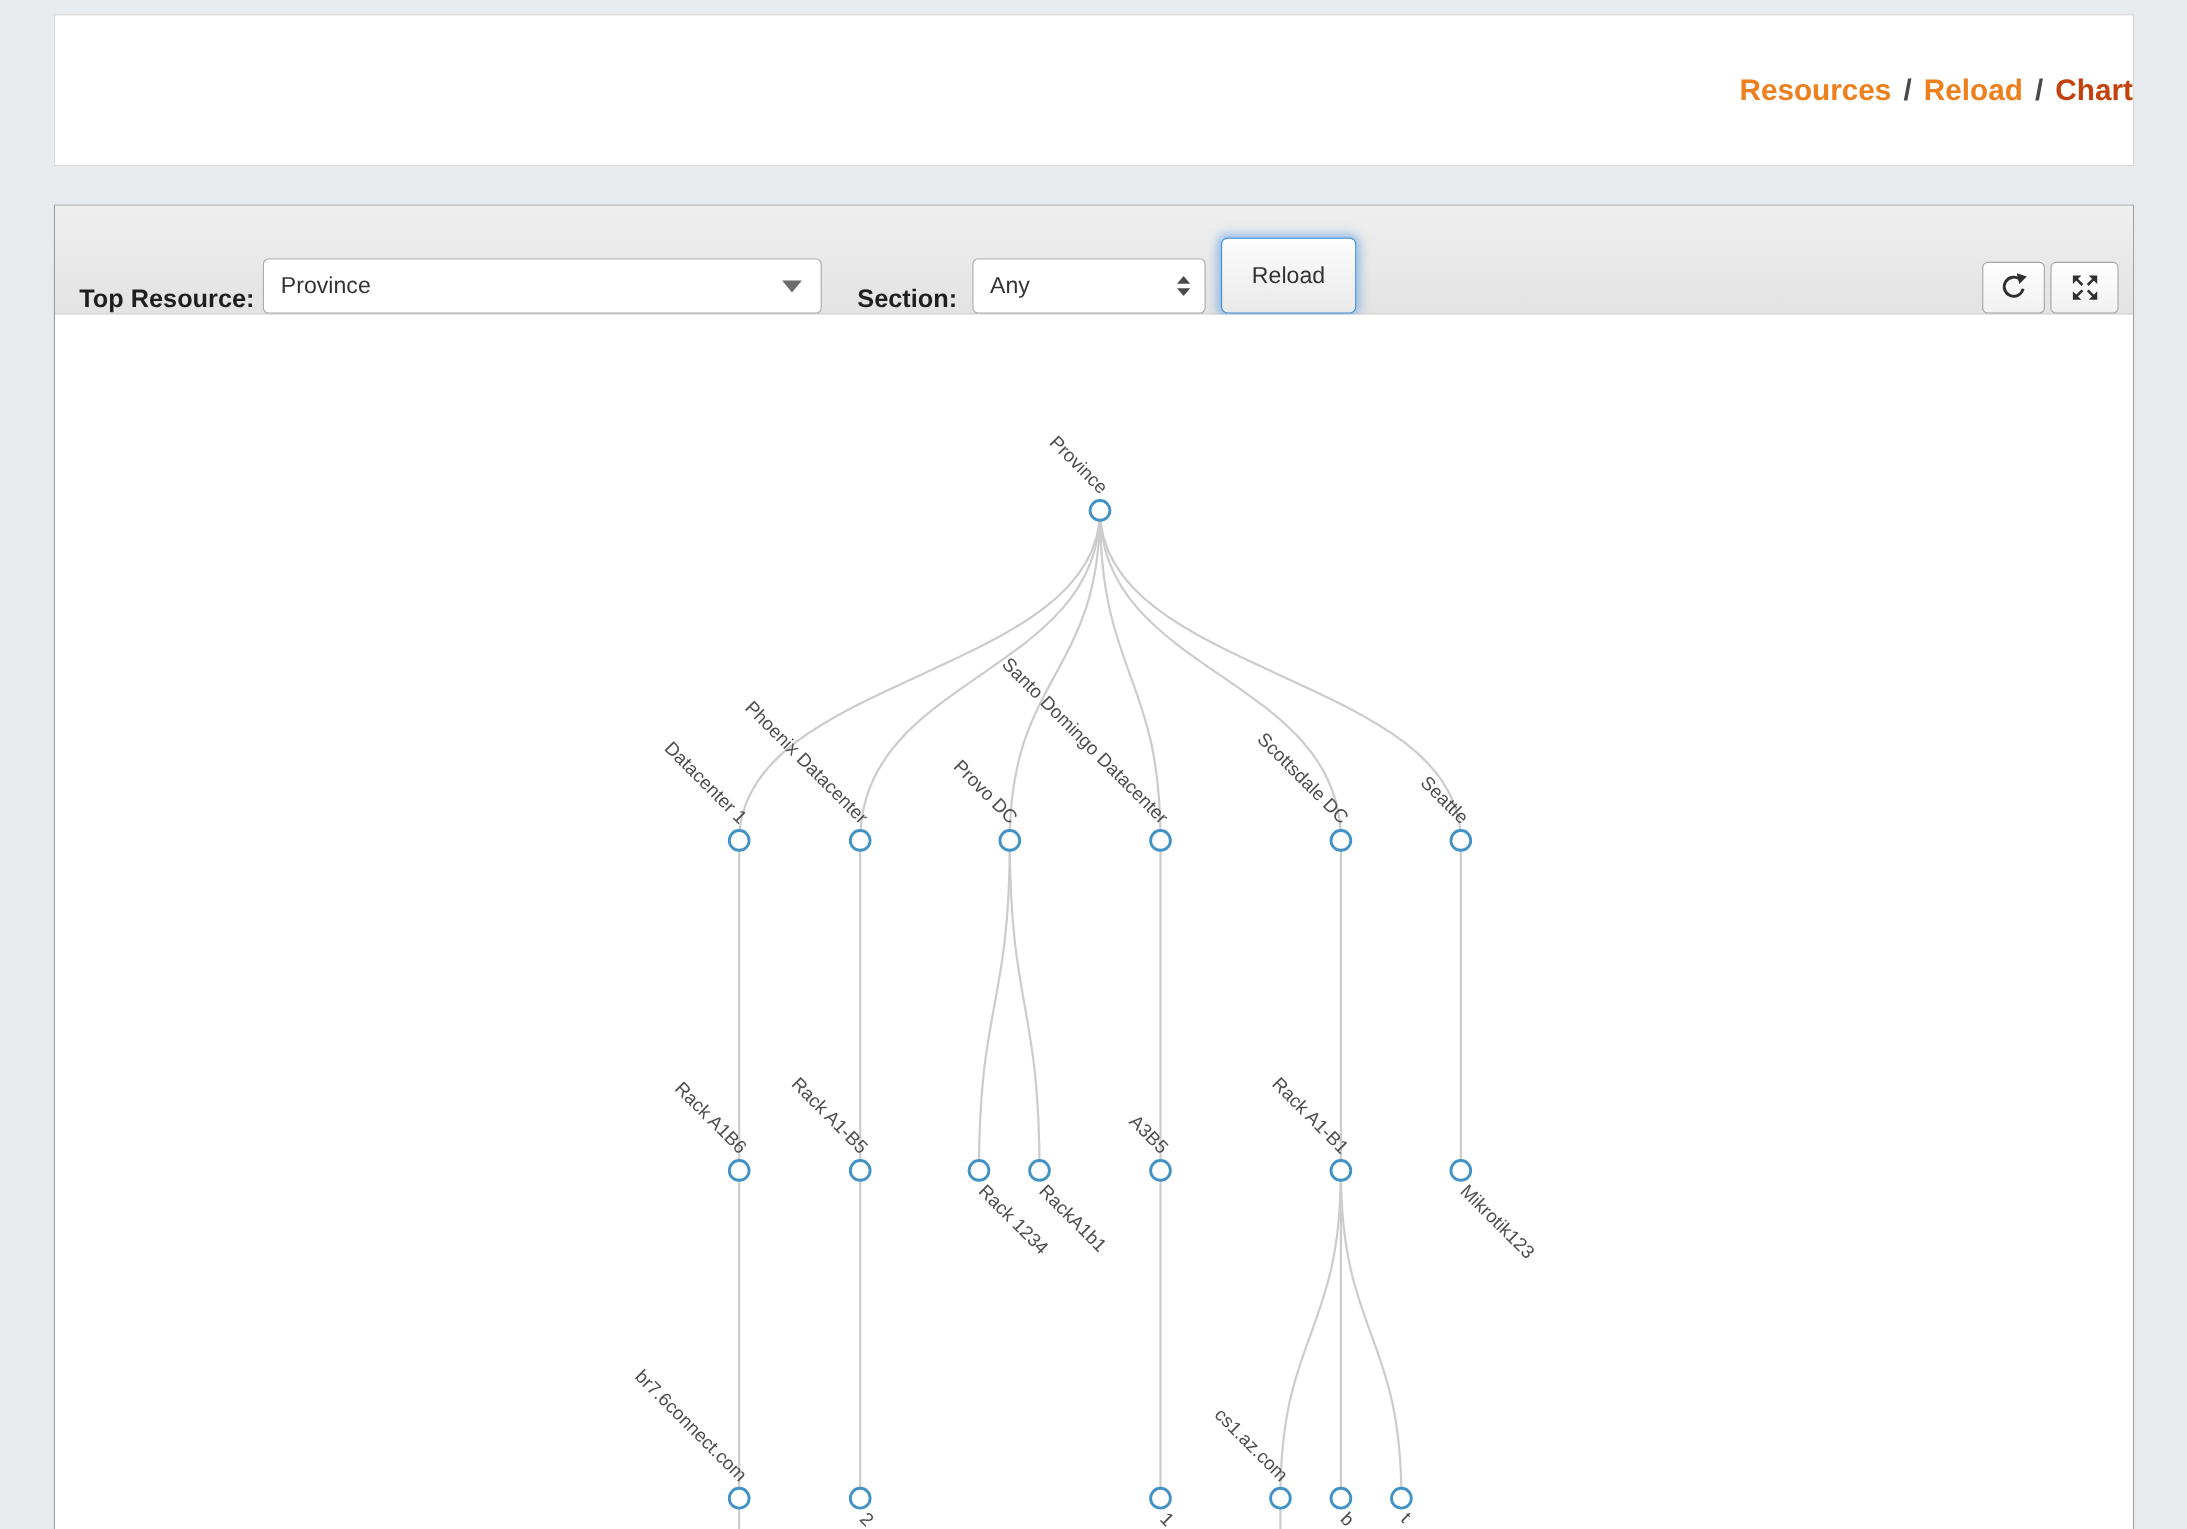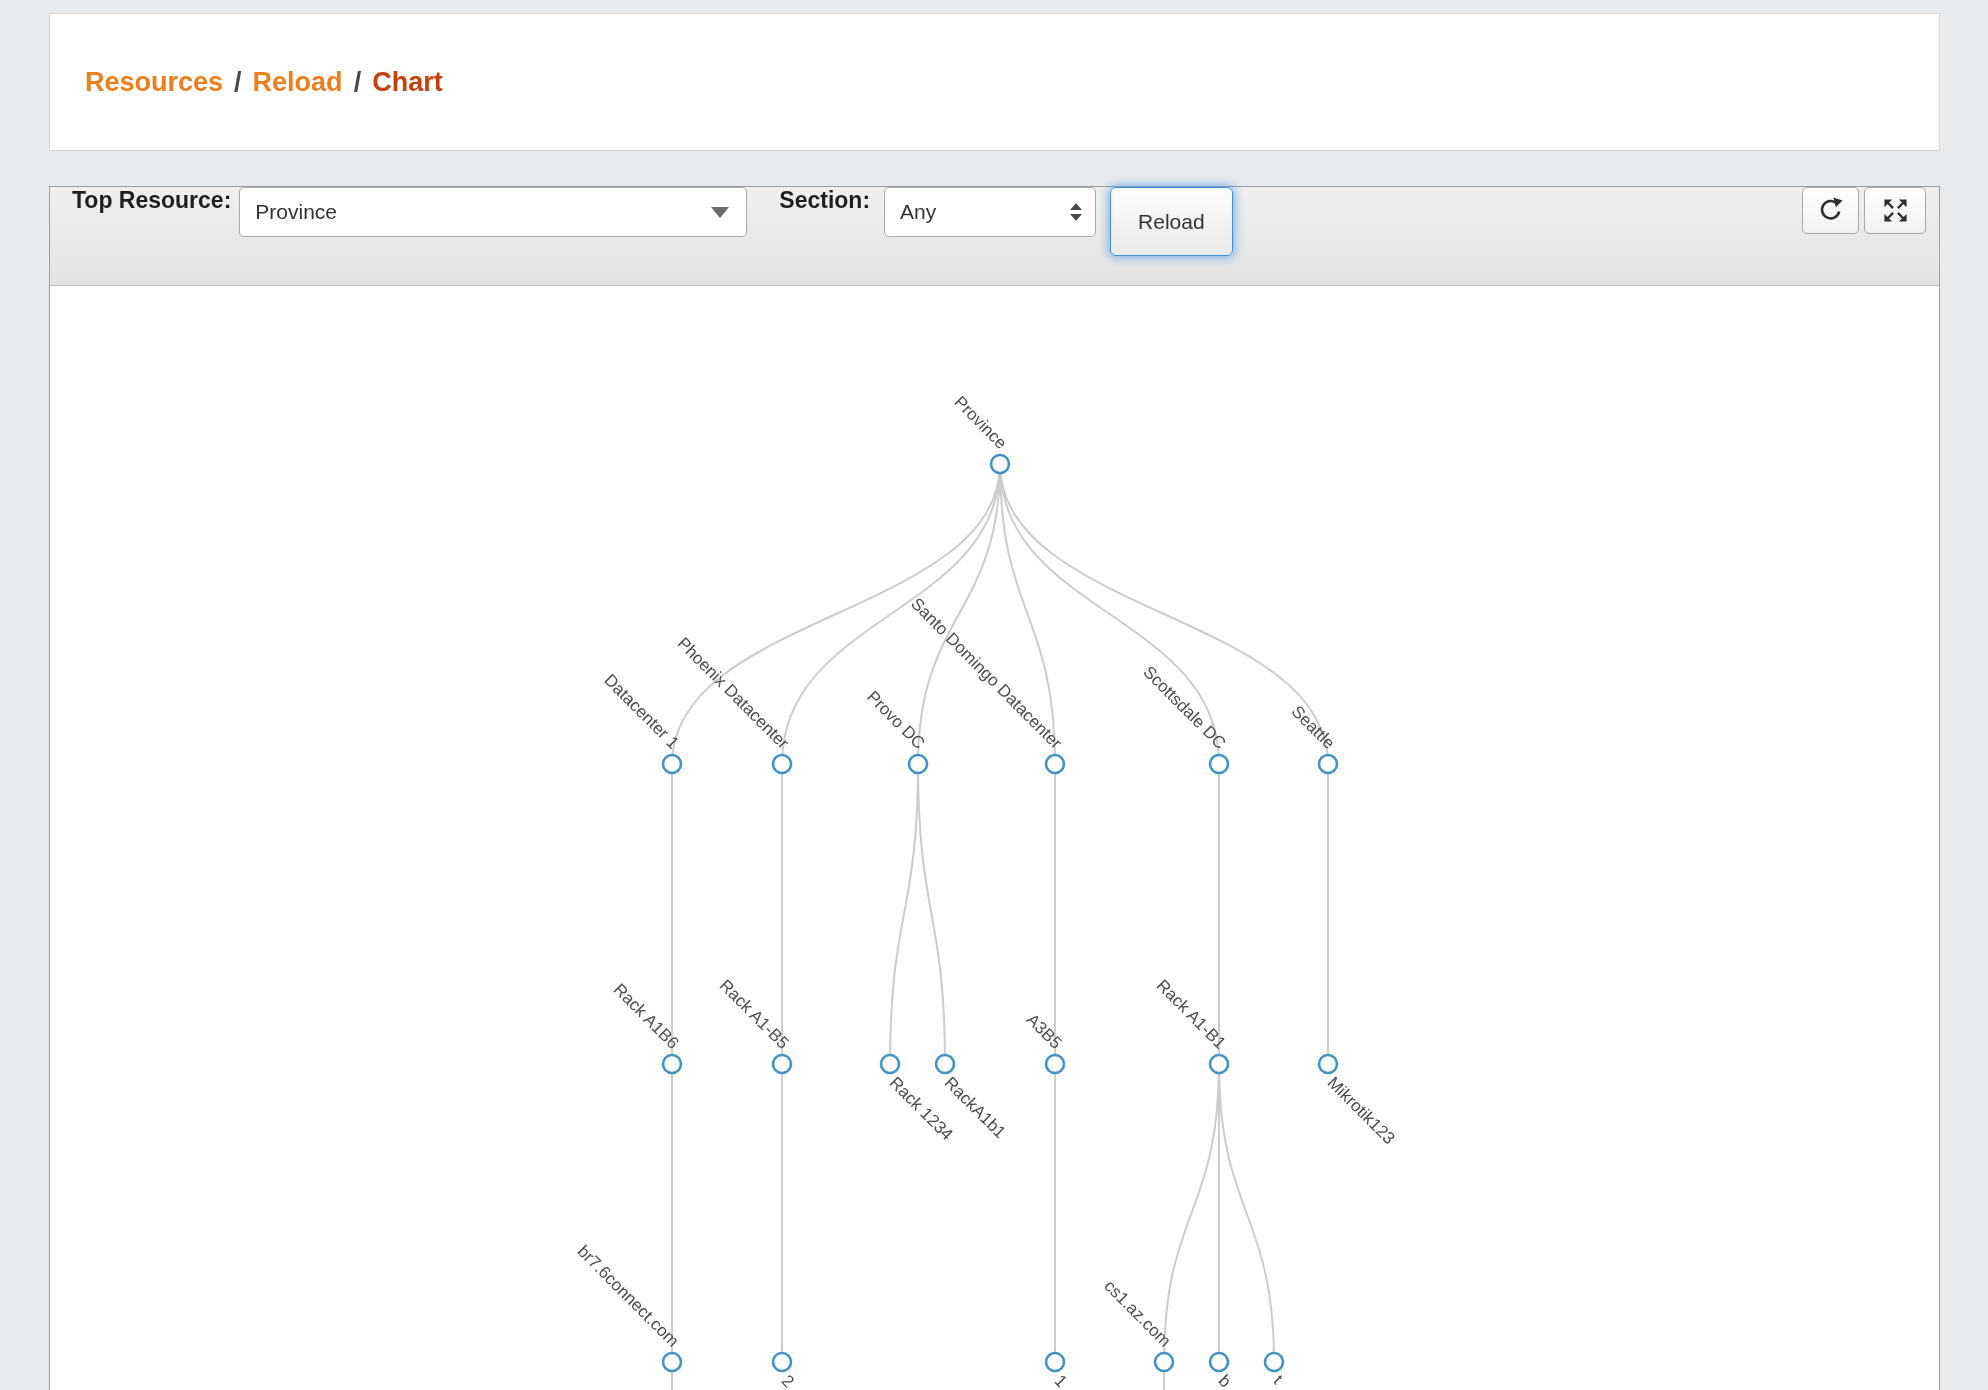--- a/index.html
+++ b/index.html
@@ -18,20 +18,21 @@
     left: 49px;
     top: 13px;
     width: 1891px;
     height: 138px;
     background: #ffffff;
     border: 1px solid #d7d7d7;
     box-sizing: border-box;
     display: flex;
     align-items: center;
     padding-left: 35px;
+    justify-content: flex-end;
   }
   .breadcrumb-card .crumb {
     font-size: 27px;
     font-weight: bold;
     text-decoration: none;
     cursor: pointer;
   }
   .breadcrumb-card .crumb.link { color: #ee7f1d; }
   .breadcrumb-card .crumb.current { color: #c2410c; cursor: default; }
   .breadcrumb-card .sep {
@@ -52,21 +53,21 @@
     border: 1px solid #9d9d9d;
     box-sizing: border-box;
   }
 
   
   .toolbar {
     height: 99px;
     background: linear-gradient(#efefef, #e3e3e3);
     border-bottom: 1px solid #bdbdbd;
     display: flex;
-    align-items: flex-start;
+    align-items: flex-end;
     box-sizing: border-box;
   }
   .toolbar .tb-label {
     font-size: 23px;
     font-weight: bold;
     color: #1f1f1f;
     white-space: nowrap;
   }
   .tb-label.first { margin-left: 22px; }
   .tb-label.section { margin-left: 32px; }

